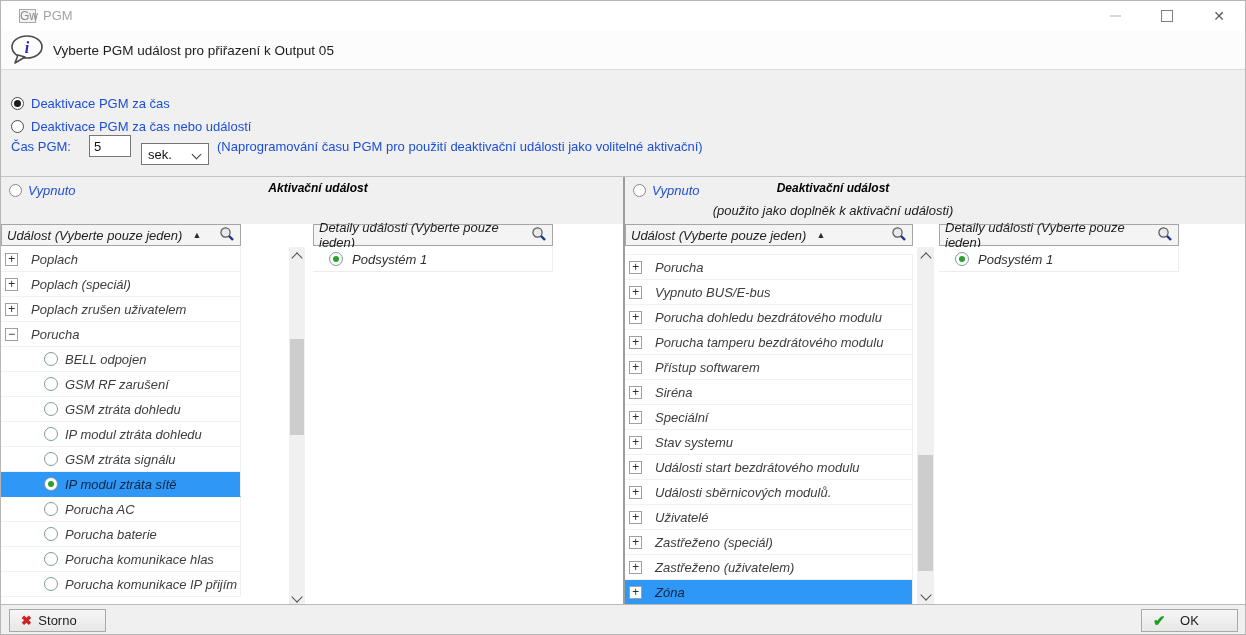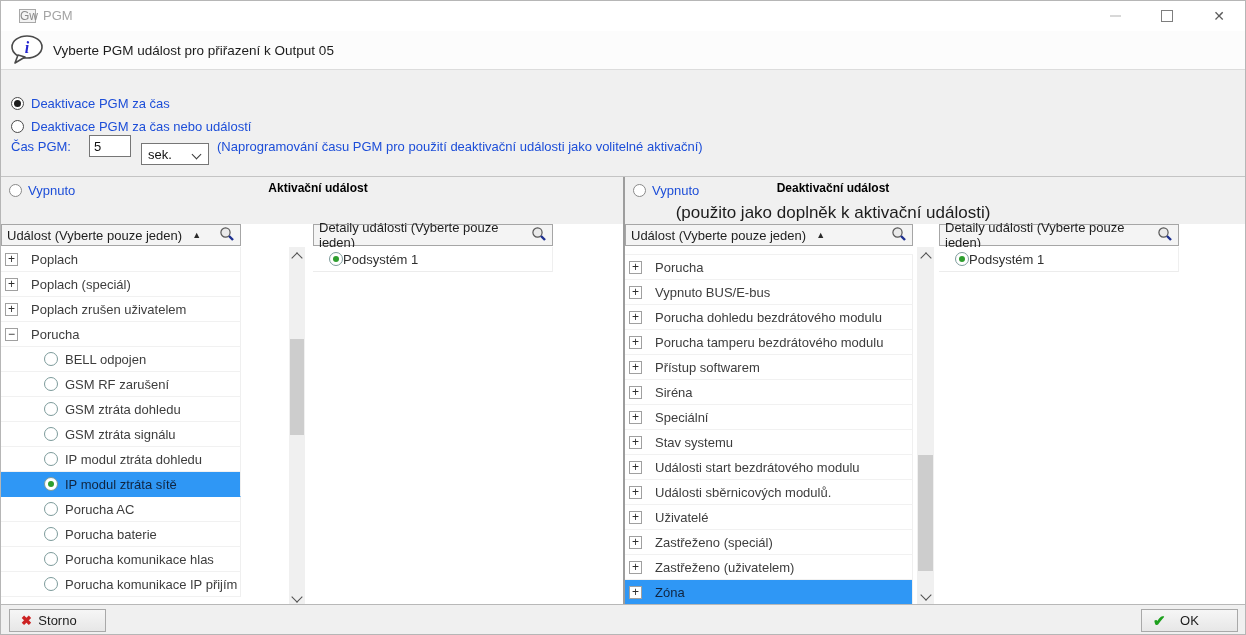--- a/index.html
+++ b/index.html
@@ -26,48 +26,48 @@
   .radio.checked::after{content:'';position:absolute;left:2px;top:2px;right:2px;bottom:2px;border-radius:50%;background:#1d1d1d;}
   .radio.gray{border-color:#8a8a8a;}
   .opt-label{position:absolute;color:#1d4ed8;}
   .time-input{position:absolute;left:88px;top:65px;width:42px;height:22px;border:1px solid #767676;background:#fff;
     box-sizing:border-box;font:13px "Liberation Sans",sans-serif;padding:0 4px;color:#111;}
   .time-select{position:absolute;left:140px;top:65px;width:68px;height:22px;border:1px solid #767676;background:#fff;
     box-sizing:border-box;padding:3px 0 0 6px;color:#111;margin-top:8px;}
   .chev{position:absolute;right:8px;top:7px;width:6px;height:6px;border-right:1.4px solid #3a3a3a;
     border-bottom:1.4px solid #3a3a3a;transform:rotate(45deg);}
   
-  .main{position:absolute;top:175px;left:0;width:1246px;height:430px;background:#fff;border-top:1px solid #c4c4c4;box-sizing:border-box;}
+  .main{position:absolute;top:175px;left:0;width:1246px;height:430px;background:#fff;border-top:1px solid #c4c4c4;box-sizing:border-box;font-style:italic;}
   .half-header{position:absolute;top:0;height:47px;background:#f0f0f0;}
   .hh-left{left:0;width:622px;}
   .hh-right{left:624px;width:622px;}
   .main-divider{position:absolute;top:0;left:622px;width:2px;height:430px;background:#9d9d9d;}
   .pane-title{position:absolute;top:4px;transform:translateX(-50%);font-weight:bold;font-size:12px;color:#000;white-space:nowrap;}
-  .pane-subtitle{position:absolute;top:26px;transform:translateX(-50%);font-size:17px;color:#1c1c1c;white-space:nowrap;}
+  .pane-subtitle{position:absolute;top:26px;transform:translateX(-50%);font-size:13px;color:#1c1c1c;white-space:nowrap;}
   .col-header{position:absolute;top:47px;height:22px;background:#f4f4f4;border:1px solid #a6a6a6;box-sizing:border-box;
     display:flex;align-items:center;padding:0 5px;color:#1e1e1e;}
   .sort-asc{font-size:9px;color:#2a2a2a;margin-left:10px;}
   .col-spacer{flex:1;}
   .list{position:absolute;overflow:hidden;background:#fff;}
   .tree-row{height:25px;box-sizing:border-box;border-bottom:1px solid #f1f1f1;border-right:1px solid #efefef;
     display:flex;align-items:center;color:#3d3d3d;}
   .tree-row.selected{background:#2f97f5;color:#10243f;border-bottom-color:#2f97f5;}
   .expander{width:13px;height:13px;border:1px solid #a0a0a0;background:#fff;box-sizing:border-box;margin-left:4px;
     font-size:12px;line-height:10px;text-align:center;color:#2e2e2e;flex:none;}
   .tree-row .expander + .tree-label{margin-left:13px;}
   .tree-radio{width:14px;height:14px;border:1px solid #7d9b9b;border-radius:50%;background:#fff;box-sizing:border-box;
     position:relative;flex:none;}
   .tree-radio.checked::after{content:'';position:absolute;left:2.5px;top:2.5px;width:6.5px;height:6.5px;border-radius:50%;background:#2e9e2e;}
   .tree-row.opt .tree-radio{margin-left:43px;}
   .tree-row.opt .tree-label{margin-left:7px;}
   .partial-row{height:7px;border-bottom:1px solid #f1f1f1;}
   .detail-row{height:25px;box-sizing:border-box;border-bottom:1px solid #ececec;border-right:1px solid #efefef;
     display:flex;align-items:center;color:#2f2f2f;}
   .detail-row .tree-radio{margin-left:16px;}
-  .detail-label{}
+  .detail-label{margin-left:9px;}
   
   .scrollbar{position:absolute;width:16px;background:#f0f0f0;}
   .scroll-arrow{position:absolute;left:0;right:0;height:17px;display:flex;align-items:center;justify-content:center;}
   .sa-up{top:0;} .sa-down{bottom:0;}
   .scroll-chev{width:7px;height:7px;border-right:1.4px solid #505050;border-bottom:1.4px solid #505050;}
   .sc-up{transform:rotate(-135deg);margin-top:4px;} .sc-down{transform:rotate(45deg);margin-bottom:4px;}
   .scroll-thumb{position:absolute;left:1px;right:1px;background:#cdcdcd;}
   
   .footer{position:absolute;left:0;right:0;bottom:0;height:30px;background:#f0f0f0;border-top:1px solid #b8b8b8;box-sizing:border-box;}
   .btn{position:absolute;top:4px;width:97px;height:23px;border:1px solid #a9a9a9;background:linear-gradient(#f6f6f6,#e7e7e7);
@@ -201,25 +201,25 @@
         <div class="tree-row opt">
           <span class="tree-radio"></span>
           <span class="tree-label">GSM RF zarušení</span>
         </div>
         <div class="tree-row opt">
           <span class="tree-radio"></span>
           <span class="tree-label">GSM ztráta dohledu</span>
         </div>
         <div class="tree-row opt">
           <span class="tree-radio"></span>
+          <span class="tree-label">IP modul ztráta dohledu</span>
+        </div>
+        <div class="tree-row opt">
+          <span class="tree-radio"></span>
           <span class="tree-label">GSM ztráta signálu</span>
-        </div>
-        <div class="tree-row opt">
-          <span class="tree-radio"></span>
-          <span class="tree-label">IP modul ztráta dohledu</span>
         </div>
         <div class="tree-row selected opt">
           <span class="tree-radio checked"></span>
           <span class="tree-label">IP modul ztráta sítě</span>
         </div>
         <div class="tree-row opt">
           <span class="tree-radio"></span>
           <span class="tree-label">Porucha AC</span>
         </div>
         <div class="tree-row opt">

